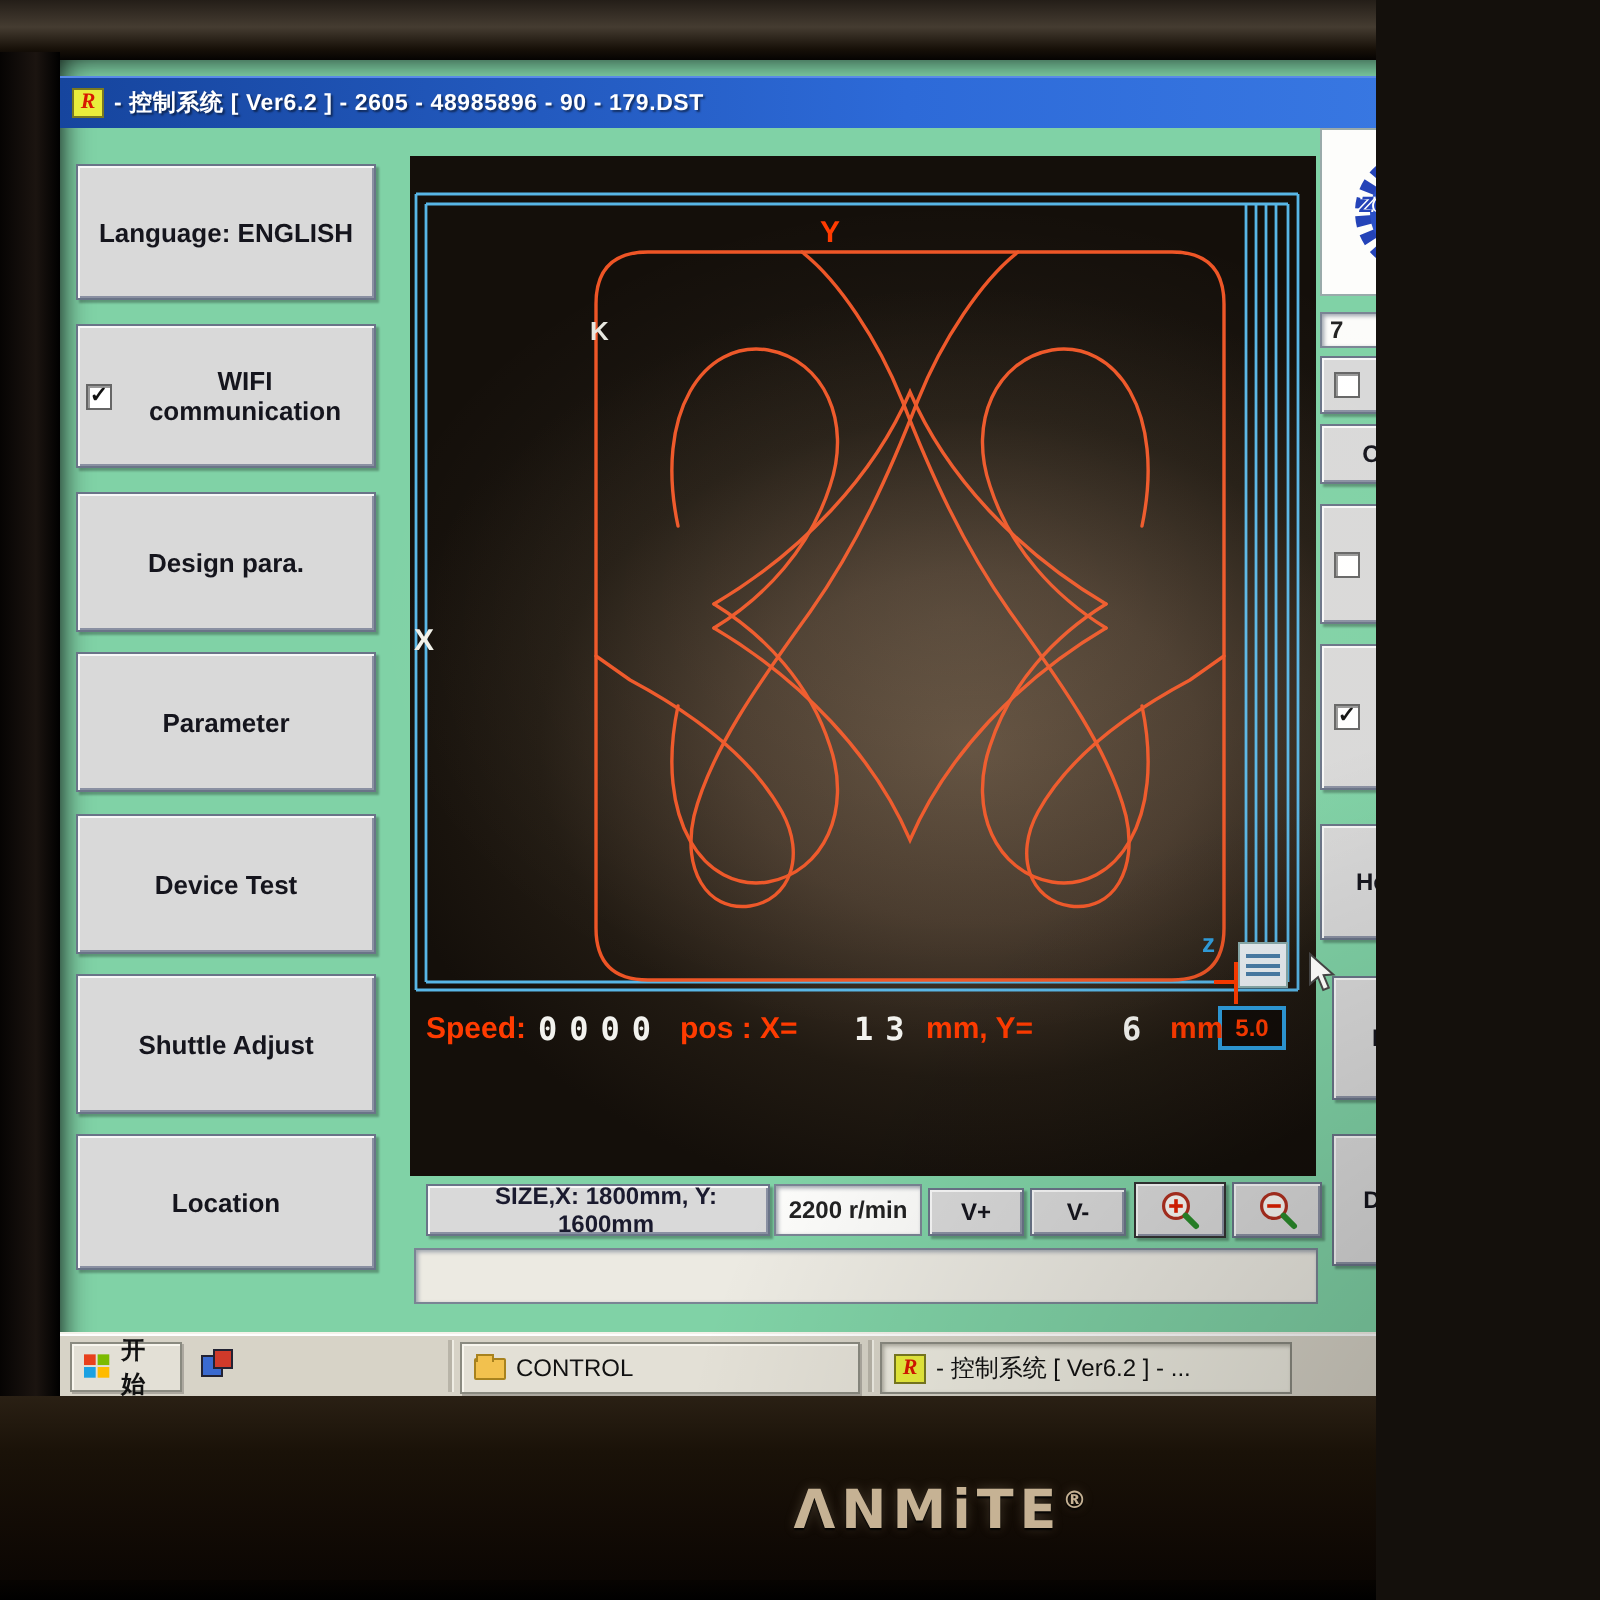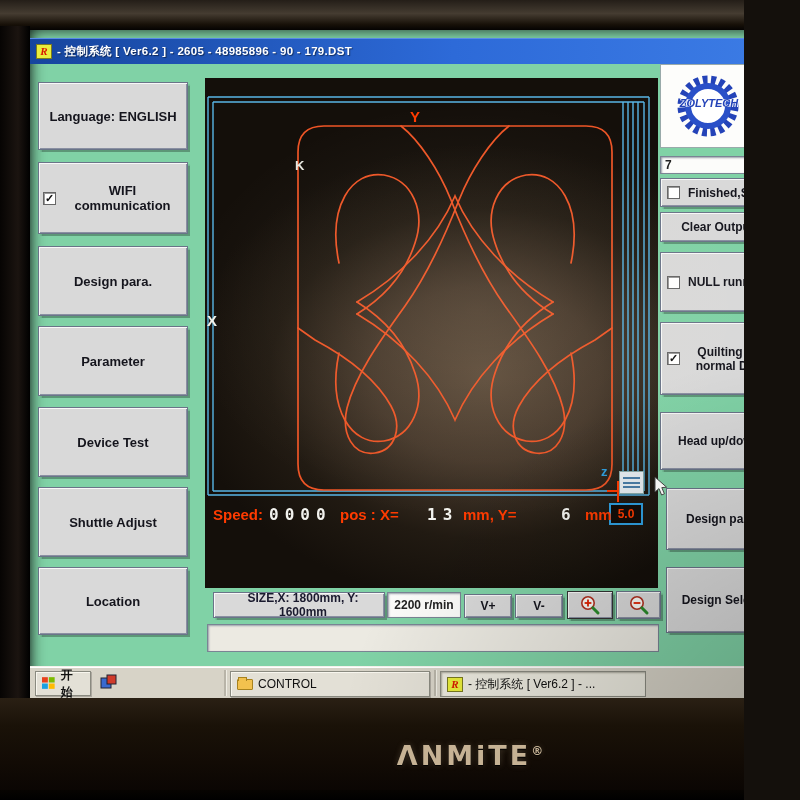--- a/index.html
+++ b/index.html
@@ -1,18 +1,18 @@
 <!DOCTYPE html>
 <html><head>
 <meta charset="utf-8">
 <style>
   html,body{margin:0;padding:0;background:#14100c;}
   *{box-sizing:border-box;}
   .abs{position:absolute;}
-  .photo{position:relative;width:744px;height:800px;overflow:hidden;
+  .photo{position:relative;width:688px;height:800px;overflow:hidden;
          background:#171310;font-family:"Liberation Sans",sans-serif;}
 
   
   .bezel-top{left:0;top:0;width:800px;height:30px;
     background:linear-gradient(#241e18,#453c31 45%,#171008 82%,#050302);}
   .bezel-left{left:0;top:26px;width:30px;height:680px;
     background:linear-gradient(90deg,#060403,#1b1410 60%,#000);}
   .bezel-bottom{left:0;top:698px;width:800px;height:92px;
     background:linear-gradient(#2a2014,#1a1208 30%,#120b05 70%,#0b0603);}
   .anmite{left:0;top:740px;width:940px;text-align:center;

